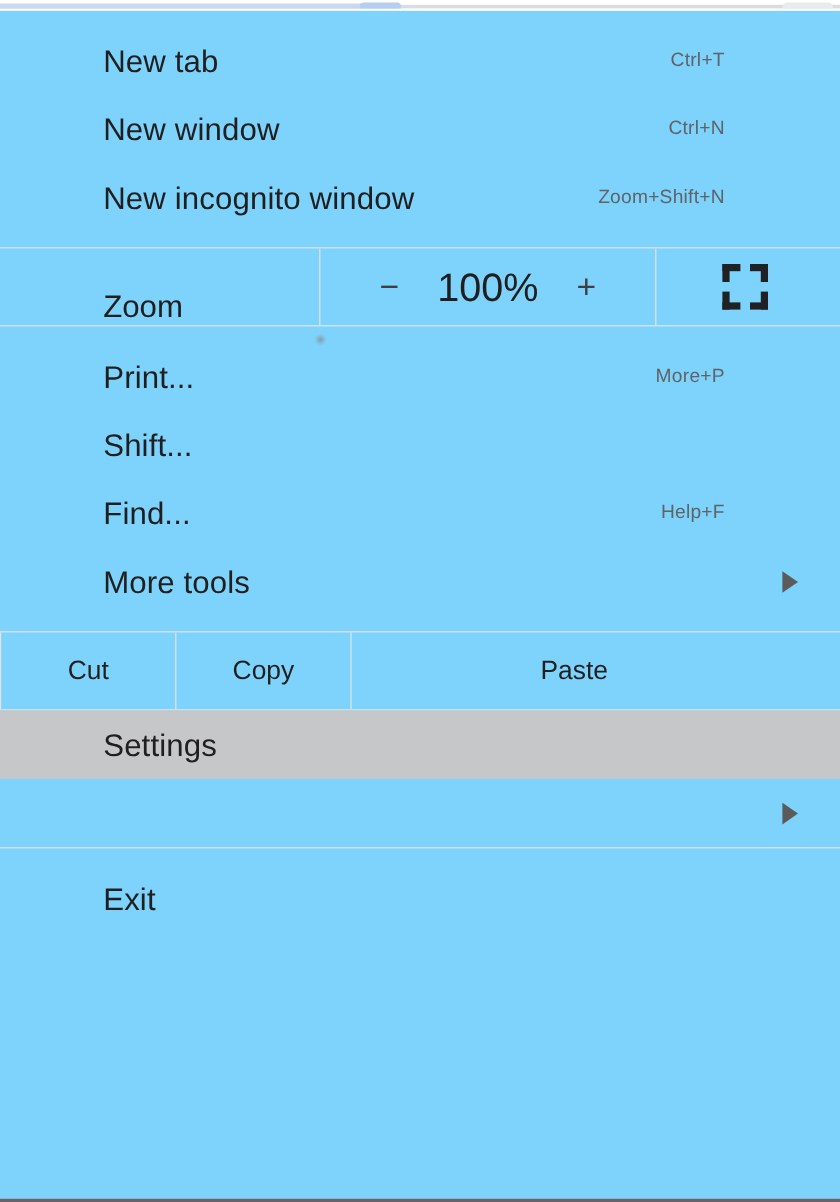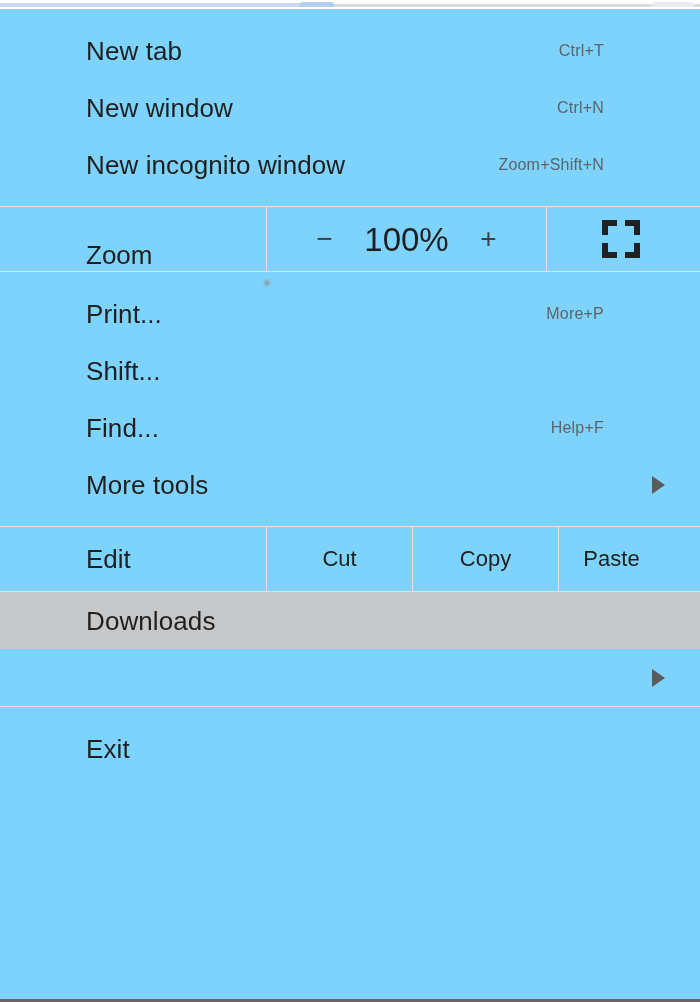--- a/index.html
+++ b/index.html
@@ -300,32 +300,29 @@
     </div>
     <div class="row">
       <span class="row-label">More tools</span>
       <span class="row-spacer"></span>
       <span class="submenu-arrow"></span>
     </div>
   </div>
 
   <div class="menu-group">
     <div class="edit-row">
-      <div class="edit-label-cell">
-        <span class="edit-label">Edit</span>
-      </div>
       <div class="edit-action cut">Cut</div>
       <div class="edit-action copy">Copy</div>
       <div class="edit-action paste">Paste</div>
     </div>
   </div>
 
   <div class="menu-group">
     <div class="row highlighted">
-      <span class="row-label">Downloads</span>
+      <span class="row-label">Settings</span>
       <span class="row-spacer"></span>
     </div>
     <div class="row">
       <span class="row-spacer"></span>
       <span class="submenu-arrow"></span>
     </div>
   </div>
 
   <div class="menu-group pad-top pad-bottom">
     <div class="row">

